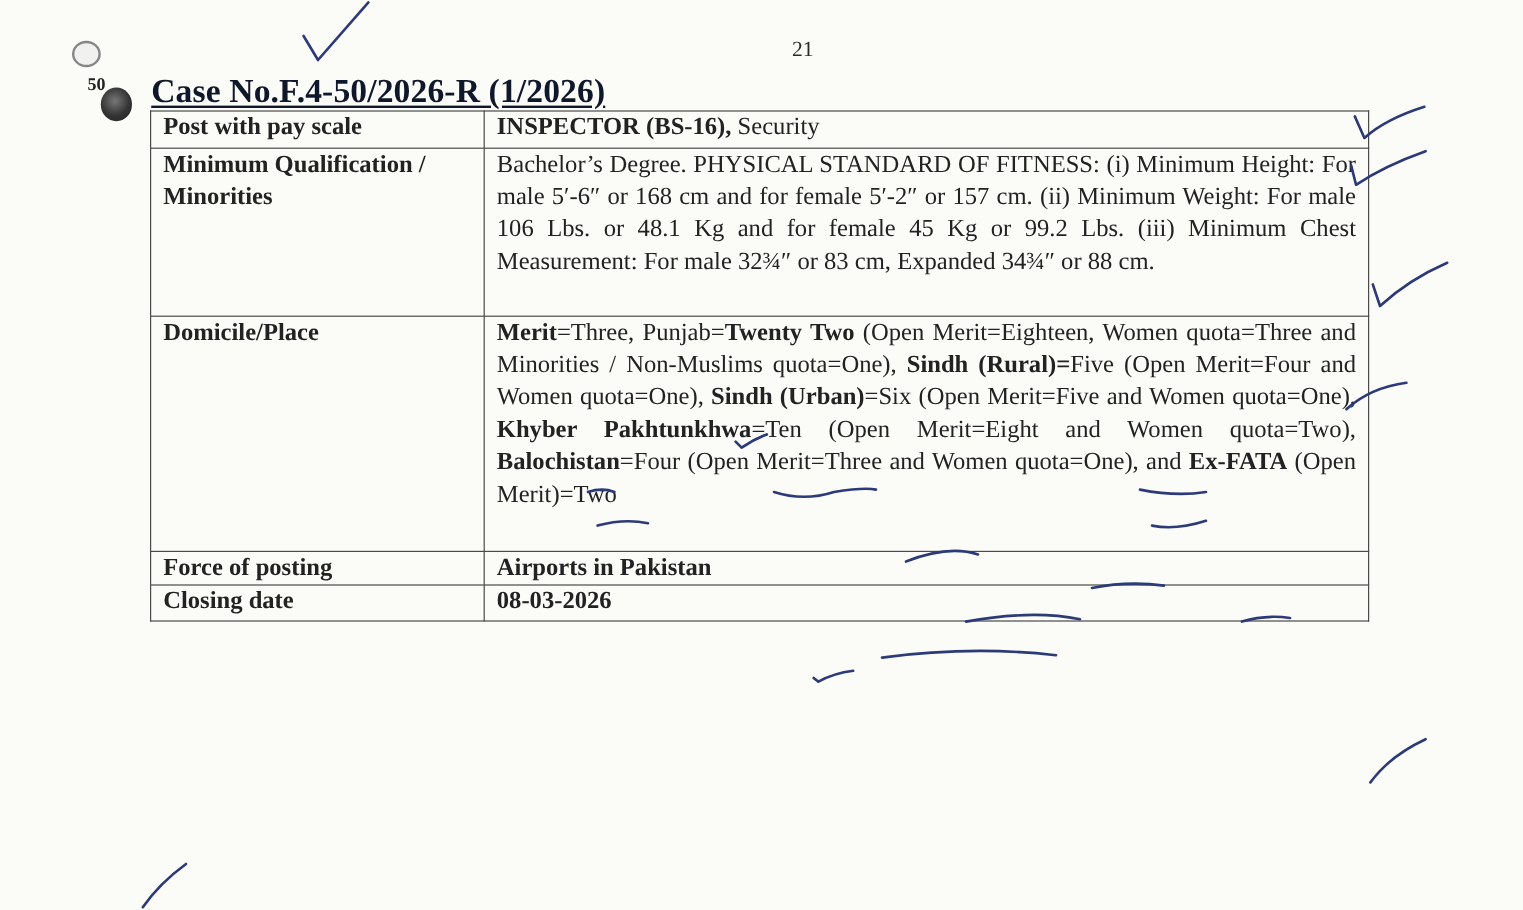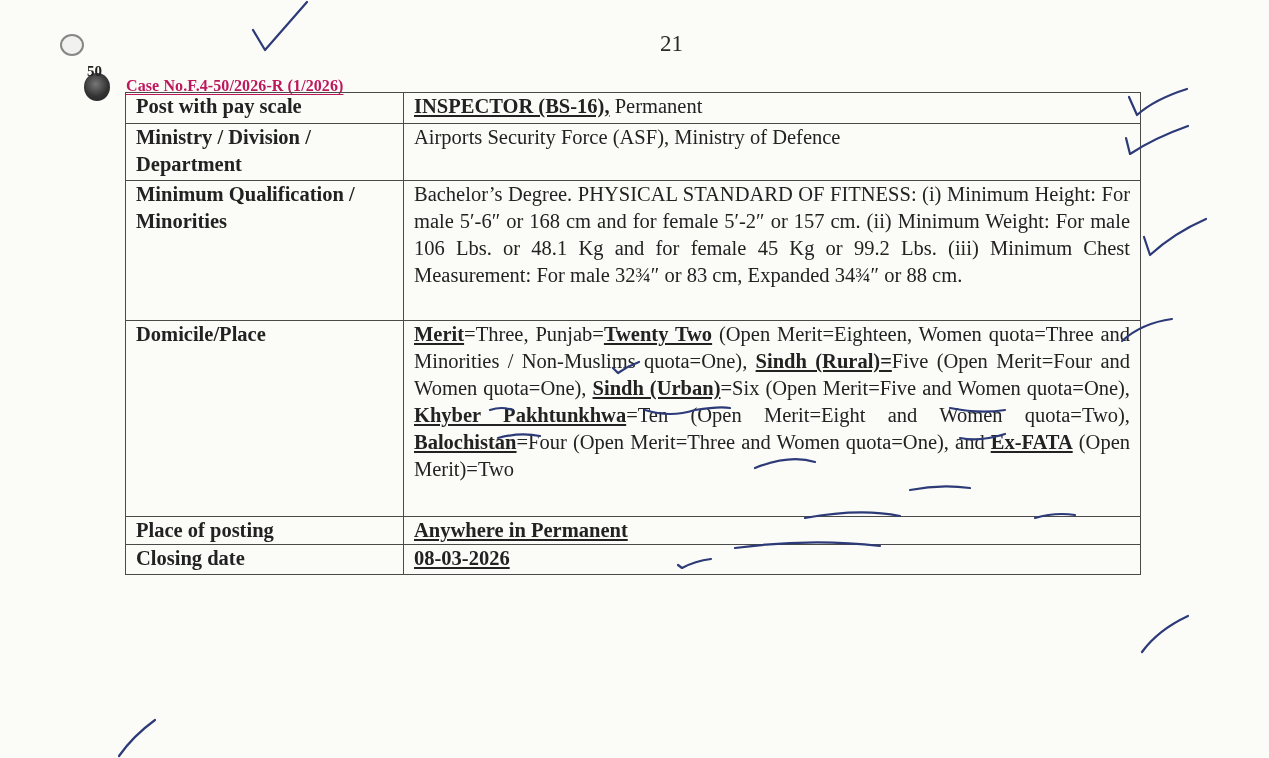--- a/index.html
+++ b/index.html
@@ -5,30 +5,30 @@
   html, body { margin: 0; padding: 0; }
   body {
     width: 1269px; height: 758px; overflow: hidden;
     background: #fbfbf8;
     font-family: "Liberation Serif", "DejaVu Serif", serif;
     color: #1f1f1f;
     position: relative;
   }
   .page-number {
     position: absolute; left: 660px; top: 31px;
-    font-size: 23px; color: #2a2a2a;
+    font-size: 18px; color: #2a2a2a;
   }
   .case-heading {
-    position: absolute; left: 126px; top: 77px;
-    font-size: 16px; font-weight: bold; text-decoration: underline;
+    position: absolute; left: 126px; top: 61px;
+    font-size: 28px; font-weight: bold; text-decoration: underline;
     text-underline-offset: 3px; letter-spacing: 0.1px;
-    color: #be185d;
+    color: #0f172a;
   }
   .item-number {
-    position: absolute; left: 87px; top: 63px;
+    position: absolute; left: 73px; top: 63px;
     font-size: 15px; font-weight: bold; color: #222;
   }
   .blot {
     position: absolute; left: 84px; top: 73px; width: 26px; height: 28px;
     border-radius: 50%; background: radial-gradient(circle at 45% 40%, #777 0%, #333 55%, #222 100%);
   }
   .blot2 {
     position: absolute; left: 60px; top: 34px; width: 20px; height: 18px;
     border-radius: 50%; border: 2px solid #555; background: #eee; opacity: 0.7;
   }
@@ -41,57 +41,53 @@
     border: 1.5px solid #4a4a4a;
     vertical-align: top;
     padding: 0 10px;
   }
   td.label {
     width: 257px; font-weight: bold; color: #222;
   }
   td.value {
     text-align: justify; color: #222;
   }
-  .b { font-weight: bold; text-decoration: underline; }
+  .b { font-weight: bold; }
   .u { text-underline-offset: 2px; }
   .tick {
     position: absolute; pointer-events: none;
   }
   .tick path { fill: none; stroke: #2c3a78; stroke-width: 2.2; stroke-linecap: round; stroke-linejoin: round; }
 </style>
 </head>
 <body>
 
 <div class="blot2"></div>
 <div class="blot"></div>
 <div class="page-number">21</div>
 <div class="item-number">50</div>
 <div class="case-heading">Case No.F.4-50/2026-R (1/2026)</div>
 
 <table class="info">
   <tbody>
       <tr style="height:31px">
     <td class="label">Post  with pay scale</td>
-    <td class="value"><span class="b">INSPECTOR (BS-16),</span><span> Permanent</span></td>
-  </tr>
-  <tr style="height:57px">
-    <td class="label">Ministry / Division / Department</td>
-    <td class="value">Airports Security Force (ASF), Ministry of Defence</td>
+    <td class="value"><span class="b">INSPECTOR (BS-16),</span><span> Security</span></td>
   </tr>
   <tr style="height:140px">
     <td class="label">Minimum Qualification / Minorities</td>
     <td class="value"><span>Bachelor’s Degree. </span><span class="u">PHYSICAL STANDARD OF FITNESS:</span><span> (i) </span><span class="u">Minimum Height</span><span>: For male 5′-6″ or 168 cm and for female 5′-2″ or 157 cm. (ii) </span><span class="u">Minimum Weight</span><span>: For male 106 Lbs. or 48.1 Kg and for female 45 Kg or 99.2 Lbs. (iii) </span><span class="u">Minimum Chest Measurement</span><span>: For male 32¾″ or 83 cm, Expanded 34¾″ or 88 cm.</span></td>
   </tr>
   <tr style="height:196px">
     <td class="label">Domicile/Place</td>
     <td class="value" id="domicile-cell"><span class="b">Merit</span><span>=Three, Punjab=</span><span class="b">Twenty Two</span><span> (Open Merit=Eighteen, Women quota=Three and Minorities / Non-Muslims quota=One), </span><span class="b">Sindh (Rural)=</span><span>Five (Open Merit=Four and Women quota=One), </span><span class="b">Sindh (Urban)</span><span>=Six (Open Merit=Five and Women quota=One), </span><span class="b">Khyber Pakhtunkhwa</span><span>=Ten (Open Merit=Eight and Women quota=Two), </span><span class="b">Balochistan</span><span>=Four (Open Merit=Three and Women quota=One), and </span><span class="b">Ex-FATA</span><span> (Open Merit)=Two</span></td>
   </tr>
   <tr style="height:28px">
-    <td class="label">Place of posting</td>
-    <td class="value b">Anywhere in Permanent</td>
+    <td class="label">Force of posting</td>
+    <td class="value b">Airports in Pakistan</td>
   </tr>
   <tr style="height:30px">
     <td class="label">Closing date</td>
     <td class="value b">08-03-2026</td>
   </tr>
 </tbody>
   </table>
 
 <svg class="tick" style="left:245px;top:0;" width="70" height="55">
     <path d="M8 30 L20 50 L62 2"></path>

